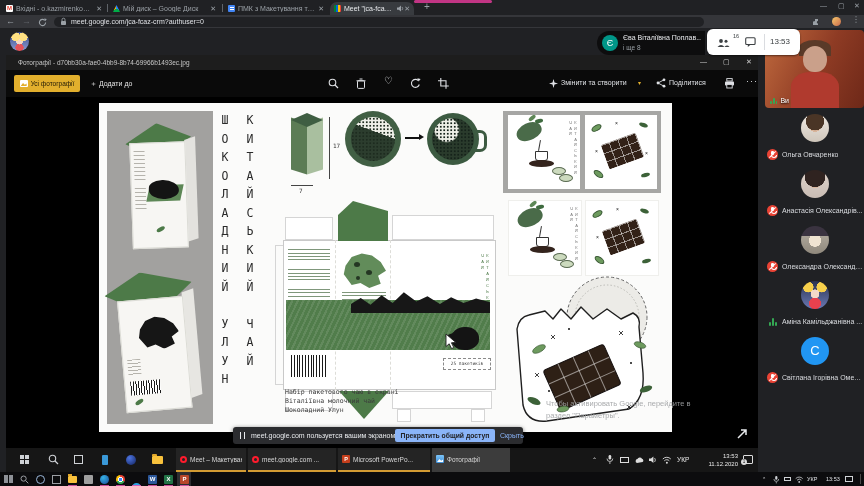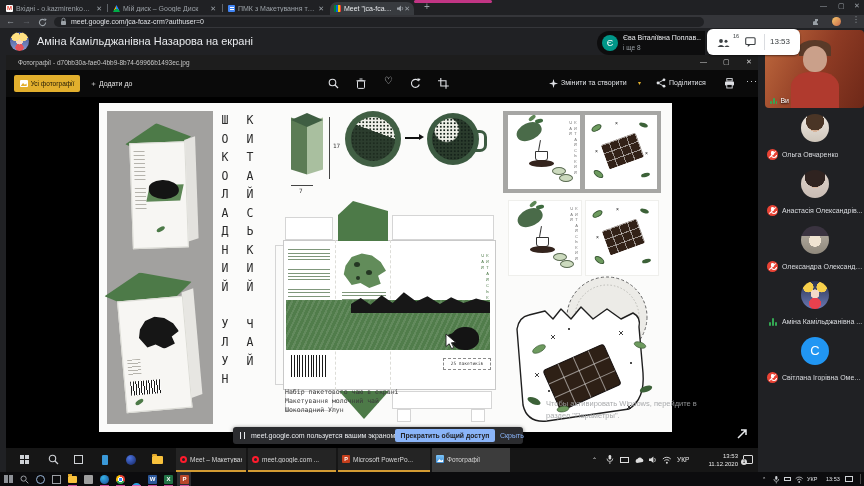--- a/index.html
+++ b/index.html
@@ -288,21 +288,20 @@
     </div>
     <svg class="abs" style="left:812px;top:2.5px;" width="9" height="9">
       <path d="M3,1 h3 v2 a1.2,1.2 0 0,0 0,2.4 V7 H1 V4.4 a1.2,1.2 0 0,1 2,-1 z" fill="#9aa0a6"></path>
       </svg>
     <div class="nav-avatar"></div>
     <span class="kebab">⋮</span>
   </div>
 
   <div class="meethdr">
     <div class="banner-avatar"></div>
-    <span class="banner-title">Аміна Камільджанівна Назарова на екрані</span>
   </div>
   <div class="hpill" style="top:31px;">
     <span class="pinit">Є</span>
     <span class="pl1">Єва Віталіївна Поплав...</span>
     <span class="pl2">і ще 8</span>
   </div>
   <div class="hcard" style="top:29px;">
     <svg class="abs" style="left:10px;top:9px;" width="13" height="10">
       <circle cx="4" cy="3" r="1.9" fill="#3c4043"></circle>
         <circle cx="9" cy="3.3" r="1.5" fill="#3c4043"></circle>
@@ -519,28 +518,28 @@
             <path d="M36,100 l4,4 M40,100 l-4,4"></path>
               <path d="M128,132 l4,4 M132,132 l-4,4"></path>
           </g>
           <circle cx="70" cy="56" r="1" fill="#111"></circle>
             <circle cx="132" cy="90" r="1" fill="#111"></circle>
             <circle cx="50" cy="118" r="1" fill="#111"></circle>
         </svg>
 
         <div class="caption">
           <span>Набір пакетового чаю в екрані</span>
-          <span>Макетування молочний чай</span>
+          <span>Віталіївна молочний чай</span>
           <span>Шоколадний Улун</span>
         </div>
       </div>
     </div>
 
     <div class="wm">
-      <div class="wm2">Чтобы активировать Windows, перейдите в</div>
+      <div class="wm2">Чтобы активировать Google, перейдите в</div>
       <div class="wm2">раздел "Параметры".</div>
     </div>
     <svg class="cursor" width="12" height="17">
       <path d="M1,1 L1,13.5 L4.2,10.8 L6.6,15.6 L8.8,14.5 L6.4,9.8 L10.8,9.4 Z" fill="#fff" stroke="#222" stroke-width="0.9"></path>
       </svg>
 
     <div class="ptask">
       <div class="pstart">
           <div></div>
           <div></div>

